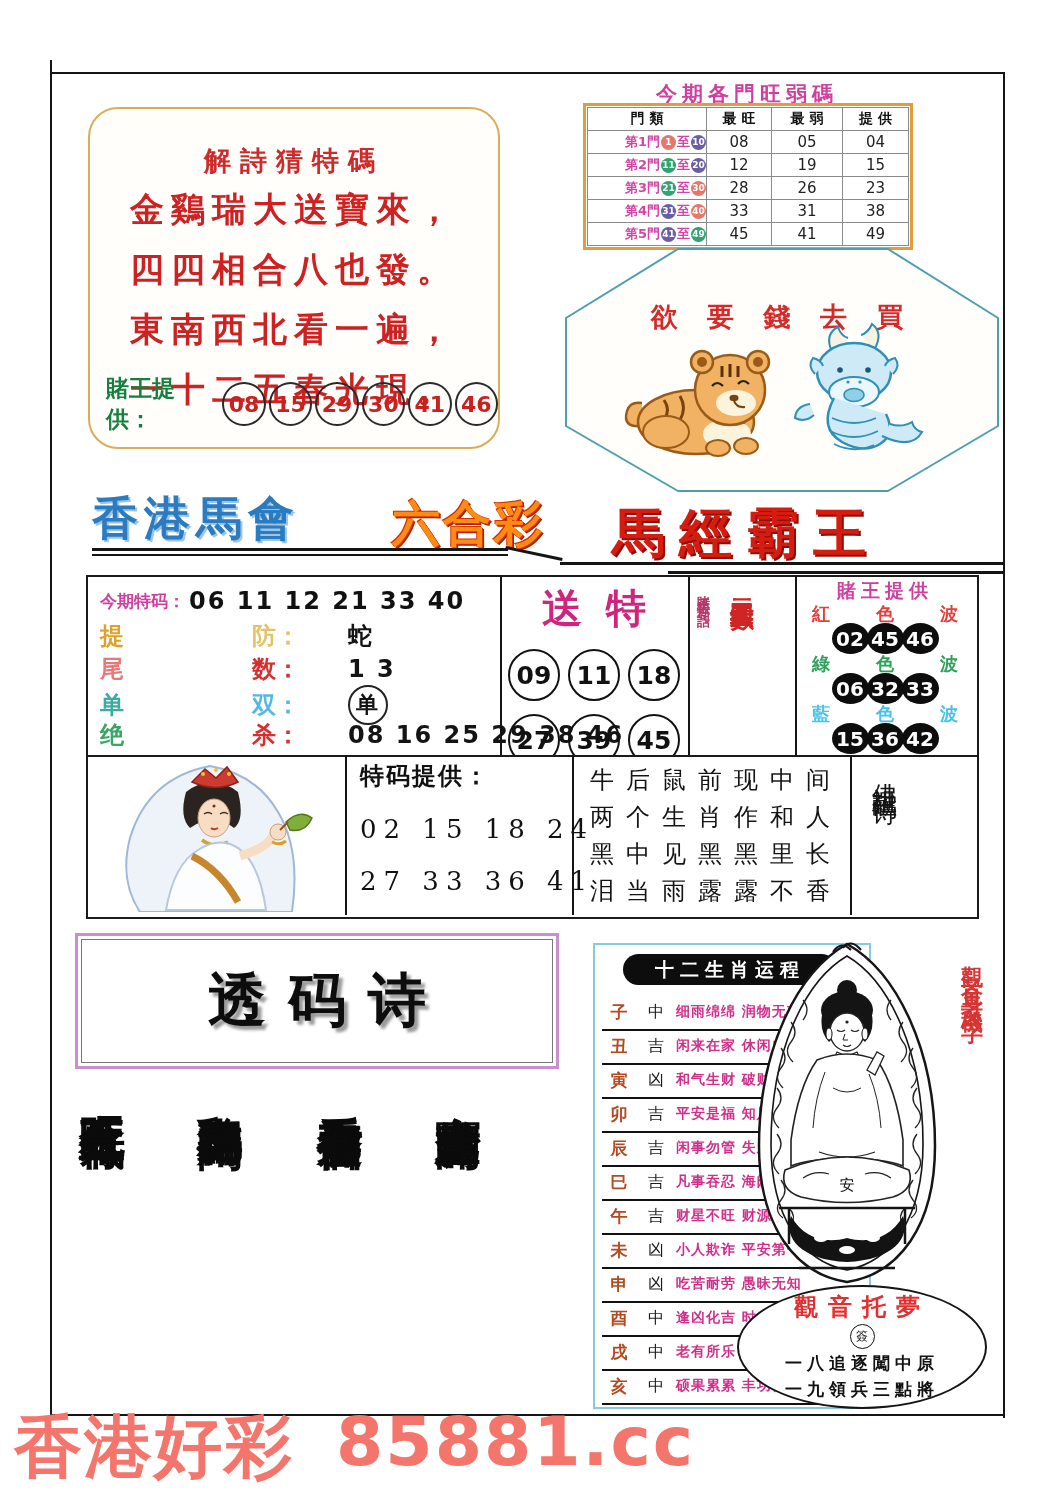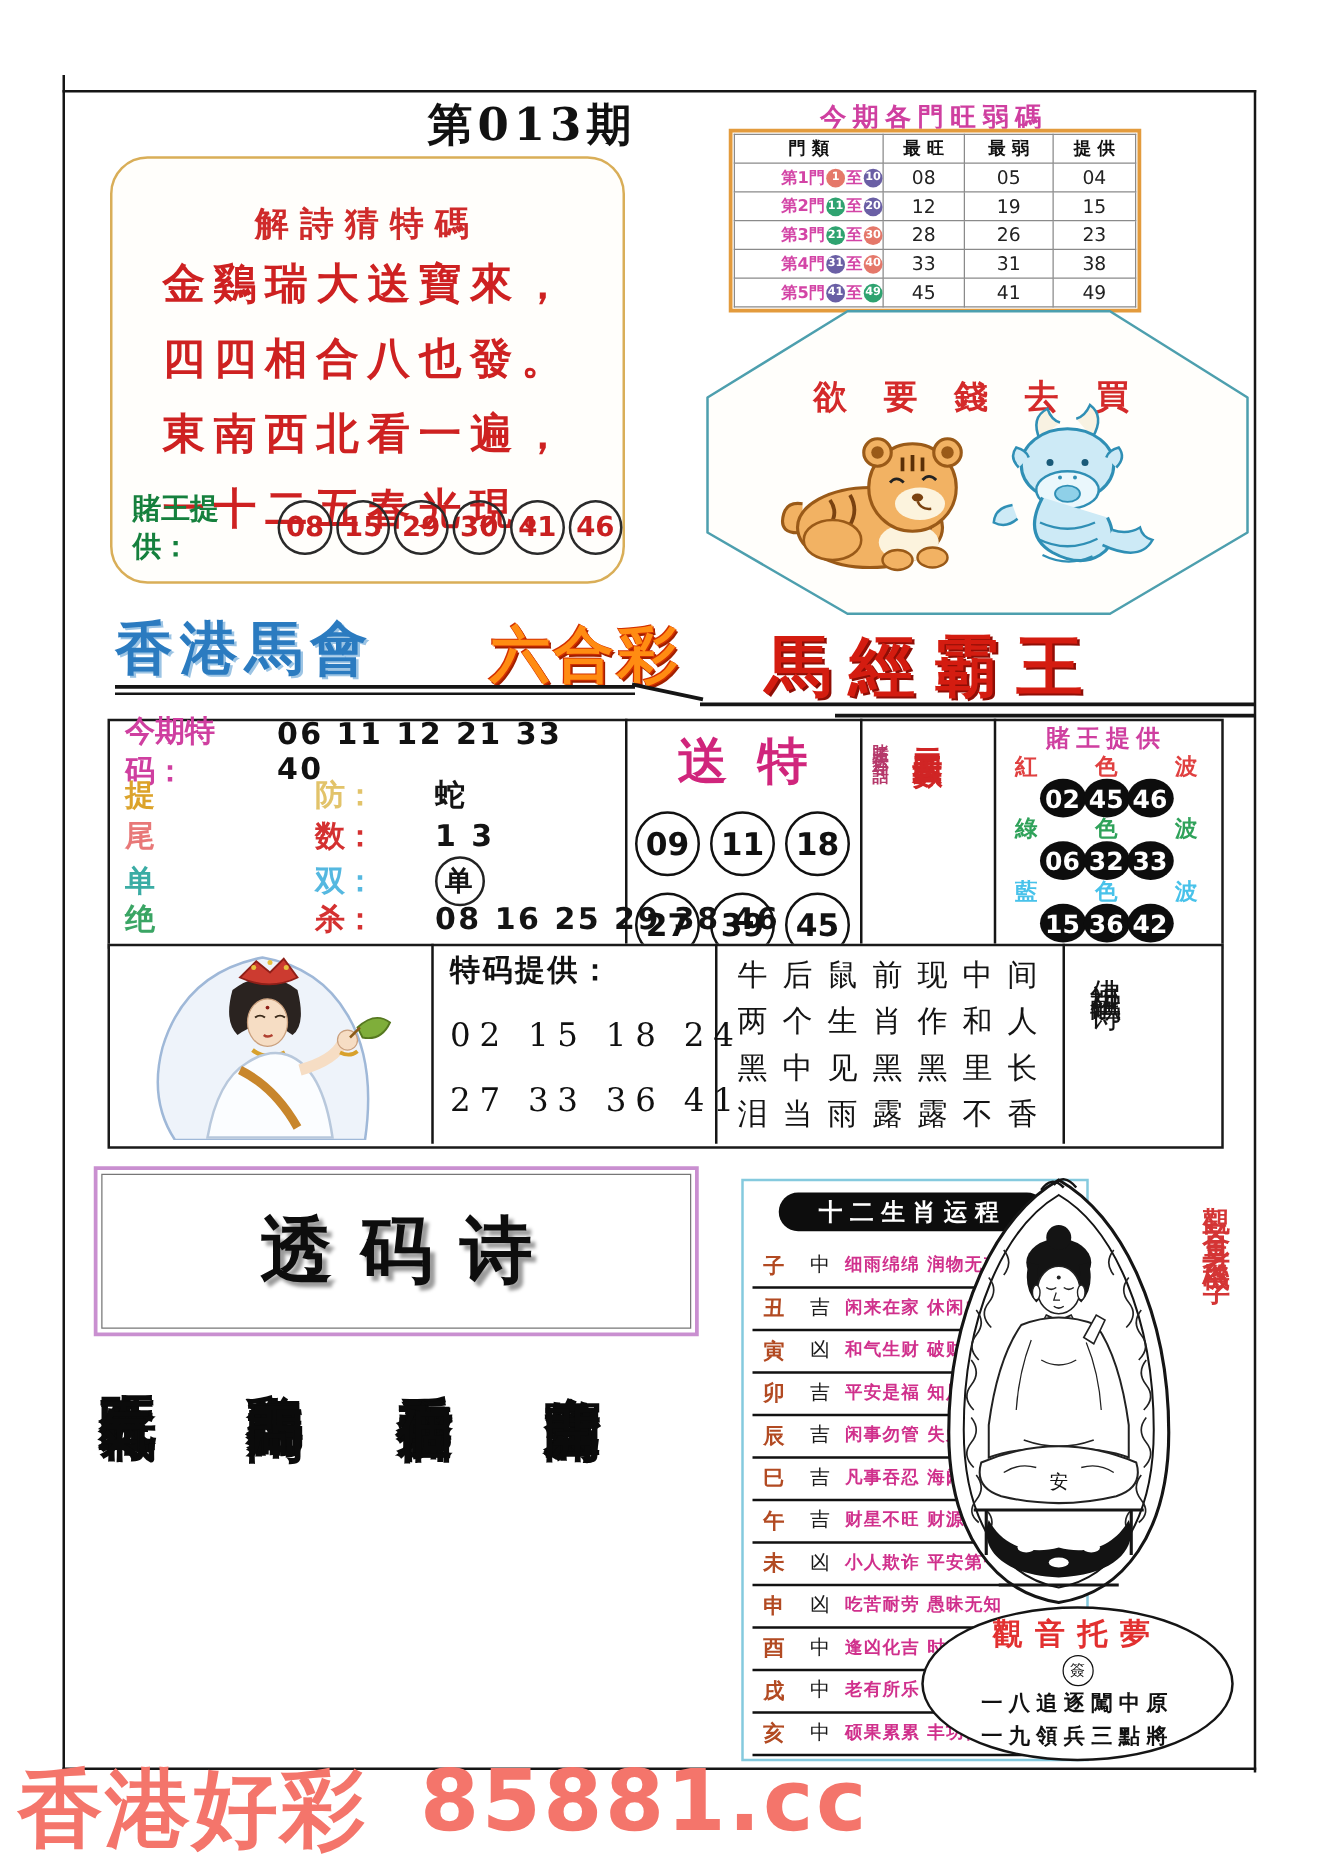--- a/index.html
+++ b/index.html
@@ -1,21 +1,21 @@
 <!DOCTYPE html>
 <html><head>
 <meta charset="utf-8">
 <style>
   html,body{margin:0;padding:0;background:#e8e8e8;}
   #page{position:relative;width:1063px;height:1496px;background:#ffffff;margin:0 auto;
         font-family:"DejaVu Sans","Liberation Sans",sans-serif;overflow:hidden;color:#111;}
   .abs{position:absolute;}
   .line{position:absolute;background:#151515;}
   
-  #poem-box{left:88px;top:125px;width:408px;height:338px;border:2px solid #d9ae58;border-radius:30px;background:#fffefb;}
+  #poem-box{left:88px;top:107px;width:408px;height:338px;border:2px solid #d9ae58;border-radius:30px;background:#fffefb;}
   #poem-title{width:100%;text-align:center;margin-top:34px;color:#cf2a2a;font-size:27px;font-weight:700;letter-spacing:9px;font-family:"DejaVu Serif",serif;}
   .poem-line{width:100%;text-align:center;color:#ce2121;font-size:34px;font-weight:700;letter-spacing:7px;line-height:60px;font-family:"DejaVu Serif",serif;white-space:nowrap;}
   #poem-provider{position:absolute;left:16px;bottom:12px;display:flex;align-items:center;}
   #poem-provider-label{color:#15803d;font-size:23px;font-weight:700;}
   .poem-num{display:inline-flex;align-items:center;justify-content:center;width:40px;height:40px;border:2px solid #2a2a2a;border-radius:50%;color:#c92020;font-size:22px;font-weight:700;margin-left:3px;}
   
   #strength-title{left:588px;top:80px;width:318px;text-align:center;color:#cf3fa0;font-size:21px;font-weight:700;letter-spacing:5px;}
   #strength-box{left:583px;top:103px;width:322px;border:3px solid #e39b3d;background:#fff;padding:1px;}
   #strength-table{border-collapse:collapse;width:100%;}
   #strength-table td{border:1px solid #8a8a8a;height:22px;text-align:center;font-size:15px;color:#222;padding:0;}
@@ -24,21 +24,21 @@
   .mini-ball{display:inline-flex;align-items:center;justify-content:center;width:15px;height:15px;border-radius:50%;color:#fff;font-size:9px;font-weight:700;}
   
   
   #mast-club{left:92px;top:488px;font-size:46px;font-weight:900;color:#2b7bc0;letter-spacing:6px;text-shadow:2px 2px 0 #9cc4e4;font-family:"DejaVu Serif",serif;}
   #mast-lottery{left:392px;top:492px;font-size:48px;font-weight:900;color:#ff8c12;letter-spacing:3px;text-shadow:-1px -1px 0 #d33000,1px 1px 0 #d33000,2px 2px 0 #a02000;font-family:"DejaVu Serif",serif;}
   #mast-brand{left:612px;top:498px;font-size:53px;font-weight:900;color:#d41c10;letter-spacing:14px;text-shadow:2px 2px 0 #8f0e06;white-space:nowrap;}
   
   .cellbox{position:absolute;border:2px solid #1a1a1a;background:#fff;}
   #tips-cell{left:100px;top:583px;width:392px;}
   .tip-row1{display:flex;align-items:center;height:36px;}
-  #tips-special-label{color:#cf3fa0;font-size:24px;font-weight:700;}
+  #tips-special-label{color:#cf3fa0;font-size:17px;font-weight:700;}
   #tips-special-nums{color:#111;font-size:24px;font-weight:700;letter-spacing:2px;margin-left:4px;}
   .tip-row{display:grid;grid-template-columns:152px 96px 1fr;align-items:center;height:33px;}
   .tip-k{font-size:24px;font-weight:700;}
   .tip-v{font-size:24px;font-weight:700;color:#141414;letter-spacing:2px;white-space:nowrap;}
   .circle-val{display:inline-flex;align-items:center;justify-content:center;width:36px;height:36px;border:2px solid #222;border-radius:50%;font-size:22px;}
   #songte-cell{left:502px;top:577px;width:184px;height:176px;display:flex;flex-direction:column;align-items:center;}
   #songte-title{color:#d0257c;font-size:40px;font-weight:900;letter-spacing:24px;margin:4px 0 0 24px;font-family:"DejaVu Serif",serif;white-space:nowrap;}
   .songte-row{display:flex;gap:8px;margin-top:13px;}
   .songte-num{display:flex;align-items:center;justify-content:center;width:48px;height:48px;border:2px solid #111;border-radius:50%;font-size:25px;font-weight:700;color:#111;}
   .vtext{writing-mode:vertical-rl;text-orientation:upright;}
@@ -80,21 +80,20 @@
 </head>
 <body>
 
 <div id="page">
 
   <div class="line" style="left:50px;top:60px;width:2px;height:1358px;"></div>
   <div class="line" style="left:50px;top:72px;width:955px;height:2px;"></div>
   <div class="line" style="left:1003px;top:72px;width:2px;height:1346px;"></div>
   <div class="line" style="left:50px;top:1414px;width:955px;height:2px;"></div>
 
-  <div class="abs" id="issue-title">第013期</div>
 
   <div class="abs" id="poem-box">
     <div id="poem-title">解詩猜特碼</div>
     <div class="poem-line">金鷄瑞大送寶來，</div>
     <div class="poem-line">四四相合八也發。</div>
     <div class="poem-line">東南西北看一遍，</div>
     <div class="poem-line">一十二五春光現。</div>
     <div id="poem-provider">
       <span id="poem-provider-label">賭王提供：</span>
       <span class="poem-num">08</span>

